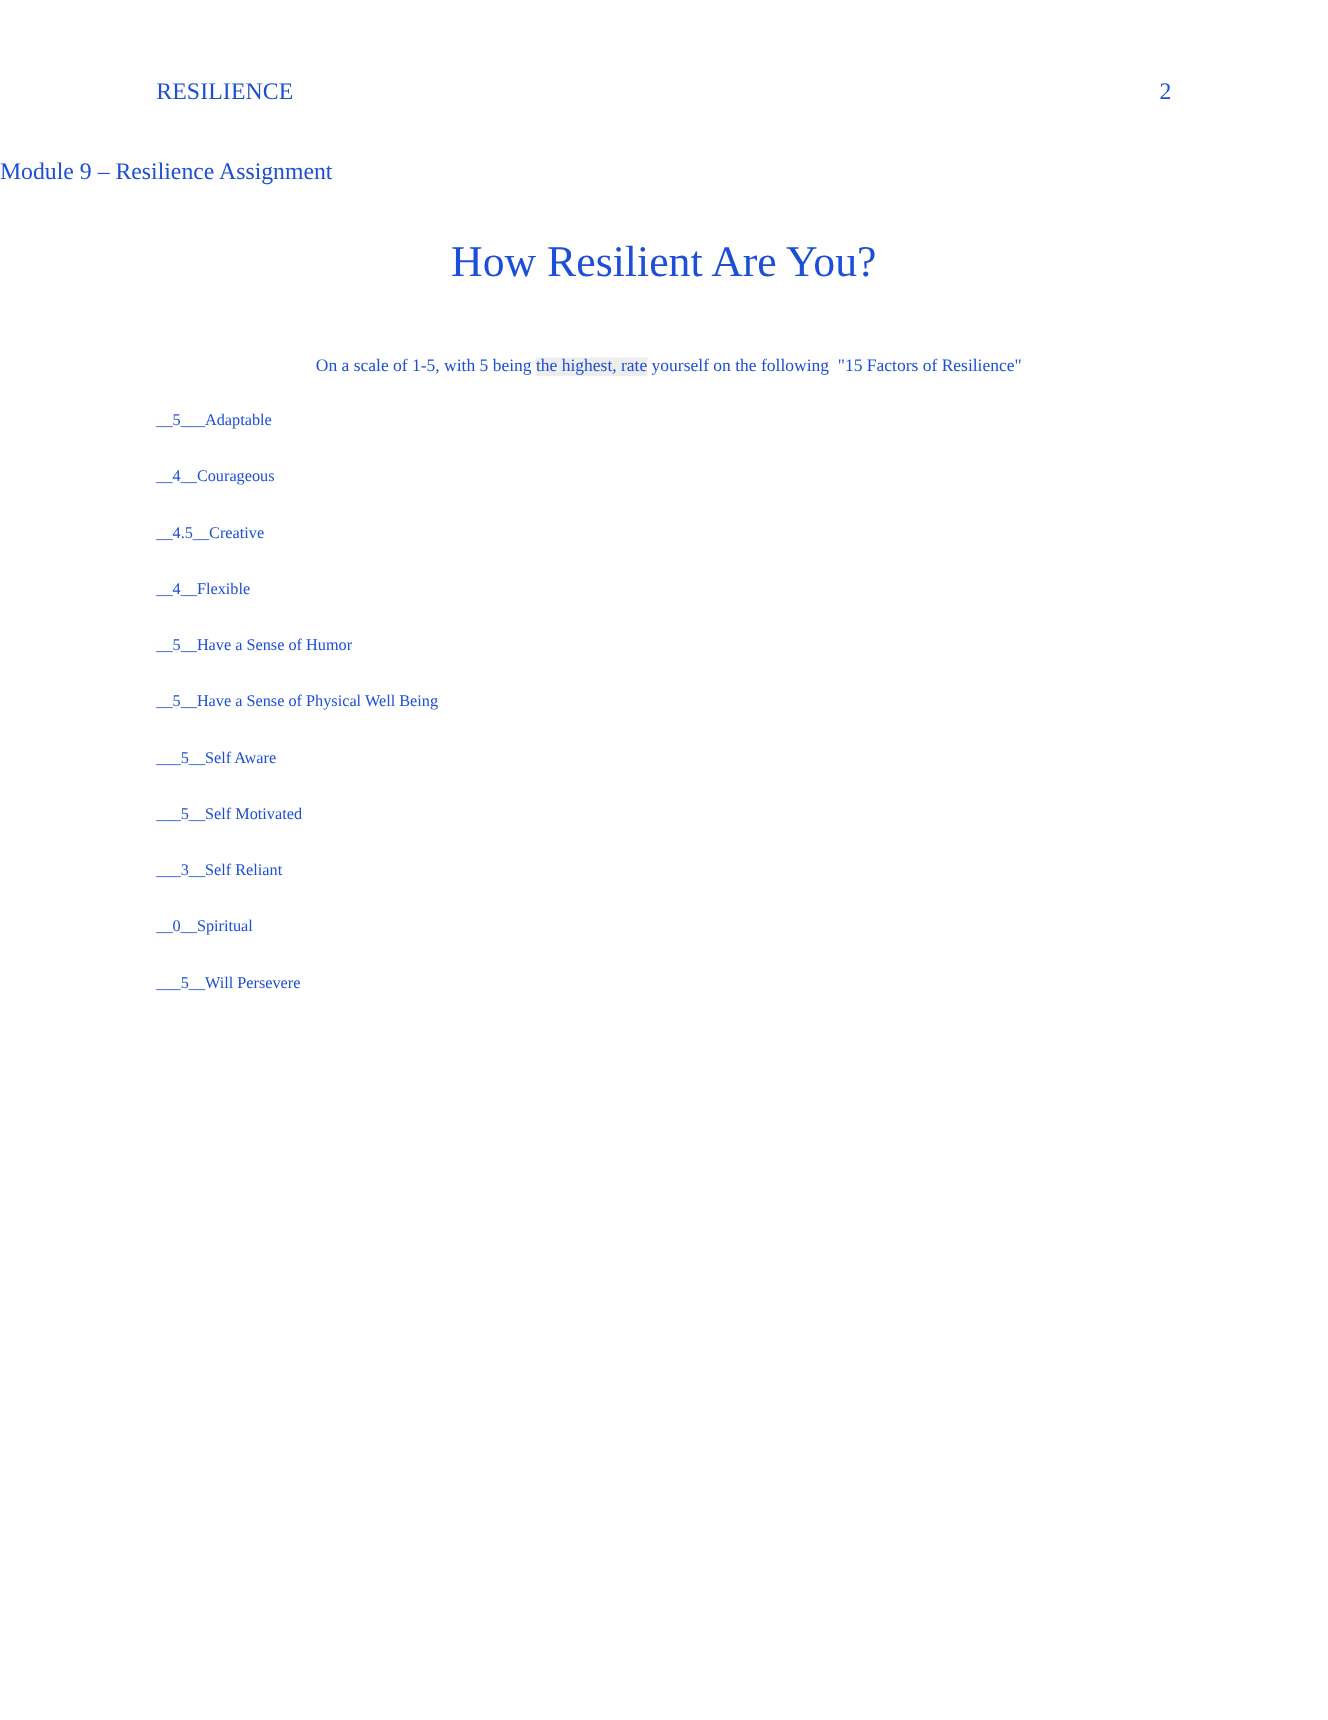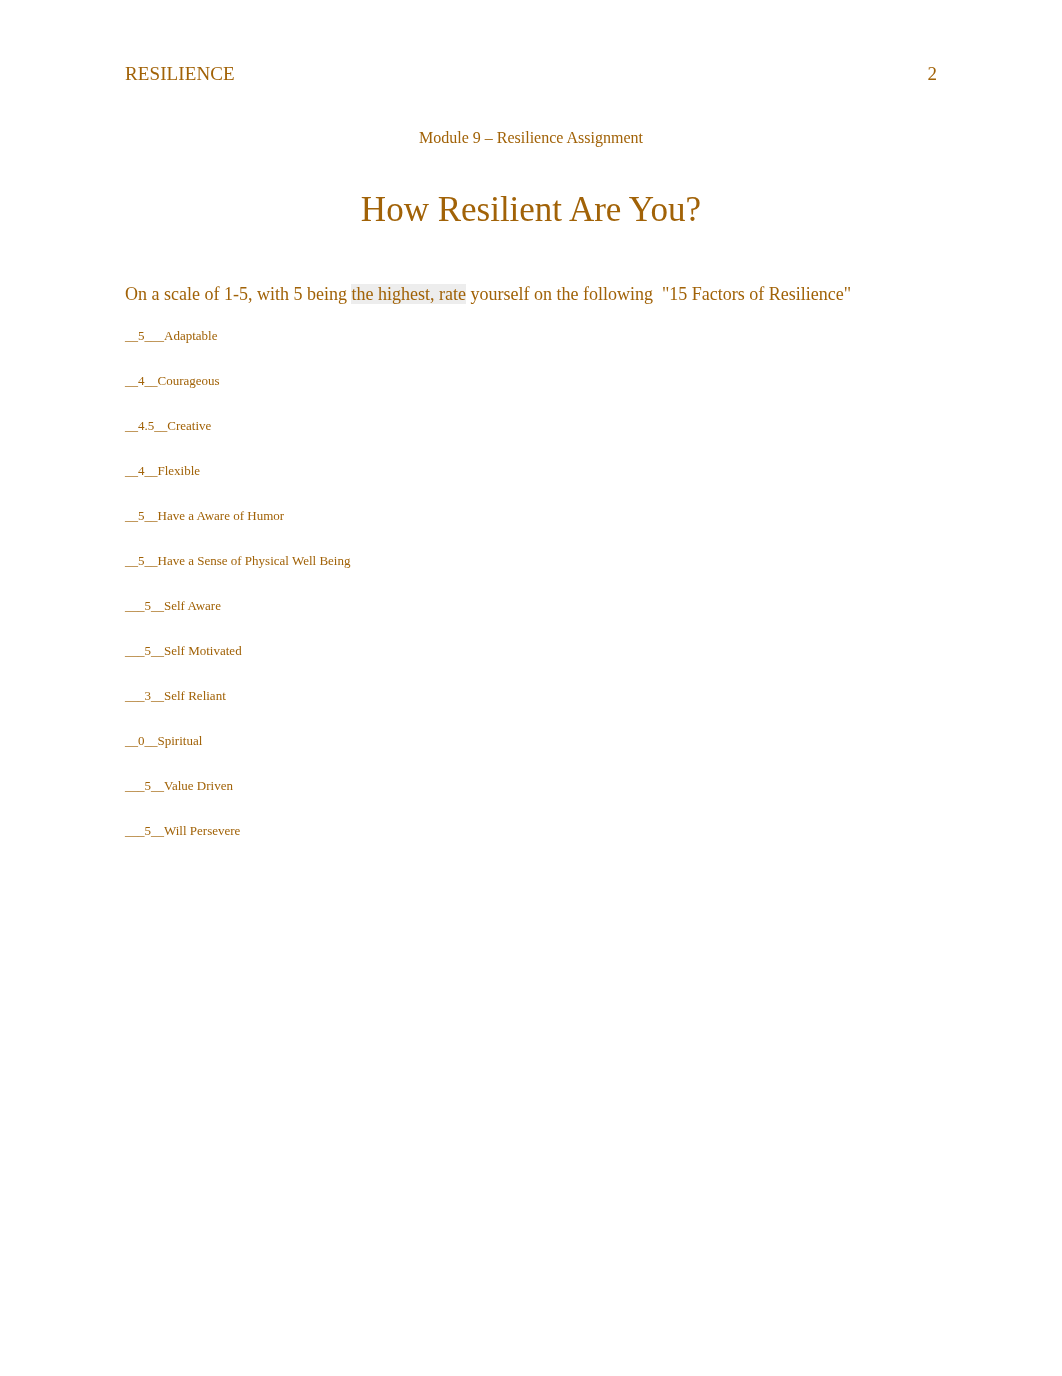--- a/index.html
+++ b/index.html
@@ -8,21 +8,21 @@
     background: #ffffff;
   }
   .page {
     position: relative;
     width: 1062px;
     height: 1376px;
     background: #ffffff;
     margin: 0 auto;
     overflow: hidden;
     font-family: "Liberation Serif", "DejaVu Serif", serif;
-    color: #a16207;
+    color: #1d4ed8;
     -webkit-font-smoothing: antialiased;
   }
 
   
   .running-head {
     position: absolute;
     left: 125px;
     right: 125px;
     top: 60px;
     height: 28px;
@@ -39,22 +39,22 @@
     font-size: 19px;
     line-height: 28px;
   }
 
   
   .doc-subtitle {
     position: absolute;
     left: 0;
     right: 0;
     top: 124px;
-    text-align: center;
-    font-size: 16px;
+    text-align: left;
+    font-size: 19px;
     line-height: 27px;
   }
   .doc-title {
     position: absolute;
     left: 0;
     right: 0;
     top: 170px;
     text-align: center;
     font-size: 35px;
     line-height: 48px;
@@ -63,24 +63,25 @@
   }
 
   
   .body-block {
     position: absolute;
     left: 125px;
     top: 281px;
     width: 820px;
   }
   .instruction {
-    font-size: 18px;
+    font-size: 14px;
     line-height: 26px;
     margin: 0 0 16px 0;
     white-space: pre-wrap;
+    text-align: center;
   }
   .instruction .hl {
     background: #ededed;
   }
 
   .factor-list {
     list-style: none;
     margin: 0;
     padding: 0;
   }
@@ -109,25 +110,24 @@
 
   <div class="body-block">
 
     <p class="instruction"><span>On a scale of 1-5, with 5 being </span><span class="hl">the highest, rate</span><span> yourself on the following  "15 Factors of Resilience"</span></p>
 
     <ul class="factor-list">
       <li class="factor-item">__5___Adaptable</li>
       <li class="factor-item">__4__Courageous</li>
       <li class="factor-item">__4.5__Creative</li>
       <li class="factor-item">__4__Flexible</li>
-      <li class="factor-item">__5__Have a Aware of Humor</li>
+      <li class="factor-item">__5__Have a Sense of Humor</li>
       <li class="factor-item">__5__Have a Sense of Physical Well Being</li>
       <li class="factor-item">___5__Self Aware</li>
       <li class="factor-item">___5__Self Motivated</li>
       <li class="factor-item">___3__Self Reliant</li>
       <li class="factor-item">__0__Spiritual</li>
-      <li class="factor-item">___5__Value Driven</li>
       <li class="factor-item">___5__Will Persevere</li>
     </ul>
 
   </div>
 
 </div>
 
 </body></html>

